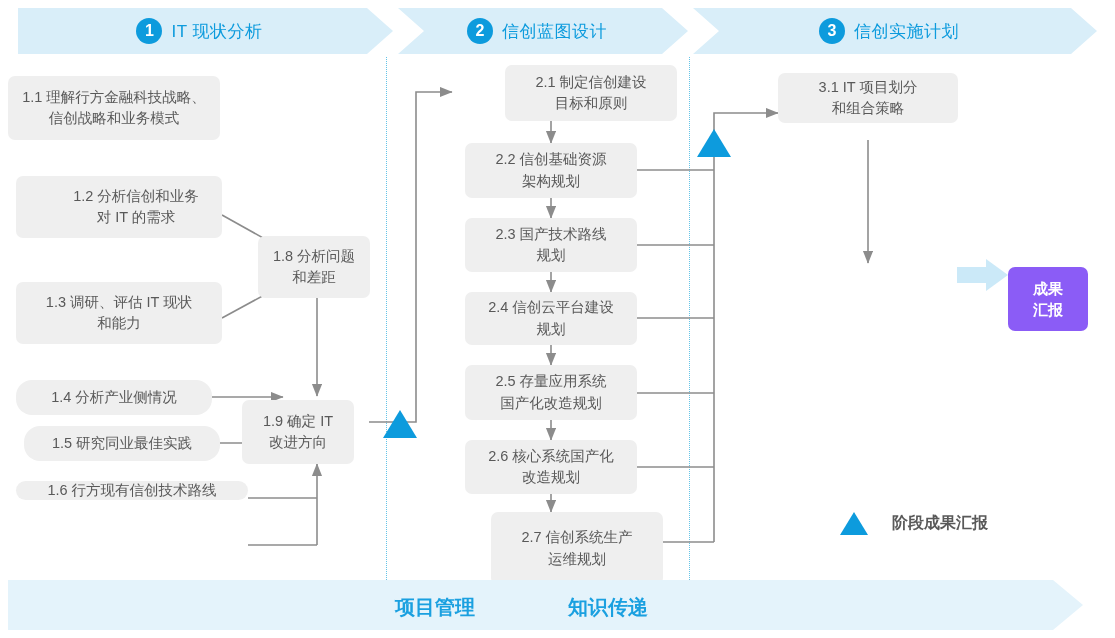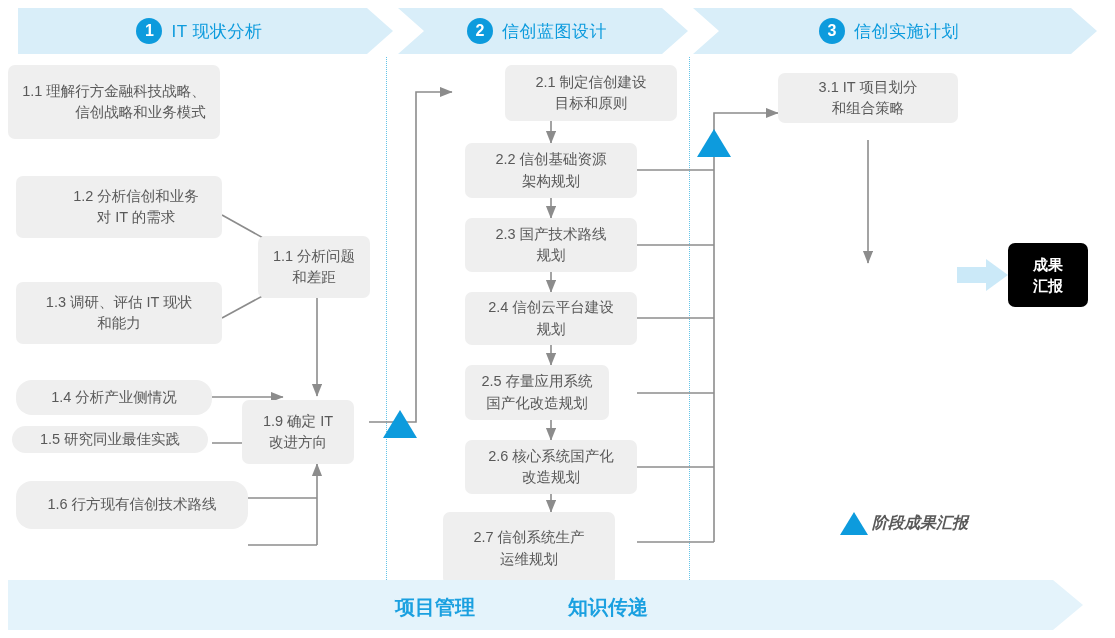--- a/index.html
+++ b/index.html
@@ -121,31 +121,32 @@
     text-align: center;
     box-sizing: border-box;
     padding: 4px 6px;
     white-space: pre-line;
   }
   .node.pill { border-radius: 16px; }
 
   
   .result-box {
     position: absolute;
-    background: #000000;
+    background: #8b5cf6;
     border-radius: 7px;
     color: #ffffff;
     font-size: 15px;
     font-weight: bold;
     line-height: 1.4;
     display: flex;
     align-items: center;
     justify-content: center;
     text-align: center;
     white-space: pre-line;
+    margin-top: 24px;
   }
 
   
   #wires {
     position: absolute;
     left: 0;
     top: 0;
     width: 1115px;
     height: 638px;
     pointer-events: none;
@@ -161,22 +162,21 @@
     border-bottom: 28px solid #0d9bdd;
   }
 
   
   .legend {
     position: absolute;
     left: 840px;
     top: 512px;
     display: flex;
     align-items: center;
-    gap: 4px;
-    font-style: italic;
+    gap: 24px;
   }
   .legend-tri {
     width: 0;
     height: 0;
     border-left: 14px solid transparent;
     border-right: 14px solid transparent;
     border-bottom: 23px solid #0d9bdd;
   }
   .legend-text {
     color: #595959;
@@ -258,47 +258,47 @@
       <path d="M714,146 L714,113 L778,113" marker-end="url(#ah)"></path>
 
       <path d="M868,140 L868,263" marker-end="url(#ah)"></path>
     </g>
 
     <g fill="#cbe9f8">
       <path d="M957,267 L986,267 L986,259 L1008,275 L986,291 L986,283 L957,283 z"></path>
     </g>
   </svg>
 
-  <div class="node" style="left:8px;  top:65px;  width:212px; height:74px;text-align:right;">1.1 理解行方金融科技战略、
+  <div class="node" style="left:8px;  top:76px;  width:212px; height:64px;">1.1 理解行方金融科技战略、
 信创战略和业务模式</div>
   <div class="node" style="left:16px; top:176px; width:206px; height:62px;padding-left:40px;">1.2 分析信创和业务
 对 IT 的需求</div>
   <div class="node" style="left:16px; top:282px; width:206px; height:62px;">1.3 调研、评估 IT 现状
 和能力</div>
   <div class="node pill" style="left:16px; top:380px; width:196px; height:35px;">1.4 分析产业侧情况</div>
-  <div class="node pill" style="left:12px; top:426px; width:196px; height:27px;">1.5 研究同业最佳实践</div>
-  <div class="node pill" style="left:16px; top:481px; width:232px; height:48px;">1.6 行方现有信创技术路线</div>
-  <div class="node" style="left:258px; top:236px; width:112px; height:62px;">1.1 分析问题
+  <div class="node pill" style="left:24px; top:426px; width:196px; height:35px;">1.5 研究同业最佳实践</div>
+  <div class="node pill" style="left:16px; top:481px; width:232px; height:19px;">1.6 行方现有信创技术路线</div>
+  <div class="node" style="left:258px; top:236px; width:112px; height:62px;">1.8 分析问题
 和差距</div>
   <div class="node" style="left:242px; top:400px; width:112px; height:64px;">1.9 确定 IT
 改进方向</div>
 
   <div class="node" style="left:465px; top:65px;  width:172px; height:56px;margin-left:40px;">2.1 制定信创建设
 目标和原则</div>
   <div class="node" style="left:465px; top:143px; width:172px; height:55px;">2.2 信创基础资源
 架构规划</div>
   <div class="node" style="left:465px; top:218px; width:172px; height:54px;">2.3 国产技术路线
 规划</div>
   <div class="node" style="left:465px; top:292px; width:172px; height:53px;">2.4 信创云平台建设
 规划</div>
-  <div class="node" style="left:465px; top:365px; width:144px; height:55px;">2.5 存量应用系统
+  <div class="node" style="left:465px; top:365px; width:172px; height:55px;">2.5 存量应用系统
 国产化改造规划</div>
   <div class="node" style="left:465px; top:440px; width:172px; height:54px;">2.6 核心系统国产化
 改造规划</div>
-  <div class="node" style="left:443px; top:512px; width:172px; height:73px;">2.7 信创系统生产
+  <div class="node" style="left:491px; top:512px; width:172px; height:73px;">2.7 信创系统生产
 运维规划</div>
 
   <div class="node" style="left:778px; top:73px;  width:180px; height:50px;">3.1 IT 项目划分
 和组合策略</div>
 
   <div class="result-box" style="left:1008px; top:243px; width:80px; height:64px;">成果
 汇报</div>
 
   <div class="tri" style="left:383px; top:410px;"></div>
   <div class="tri" style="left:697px; top:129px;"></div>

